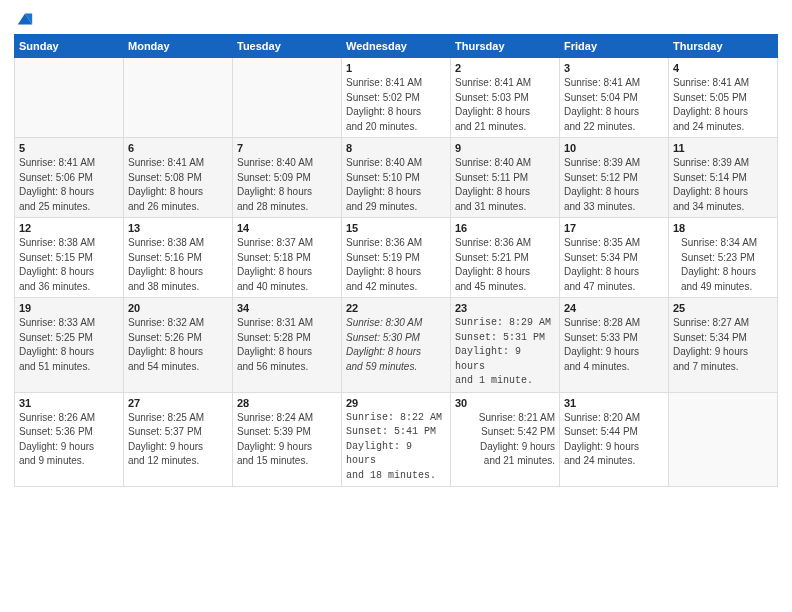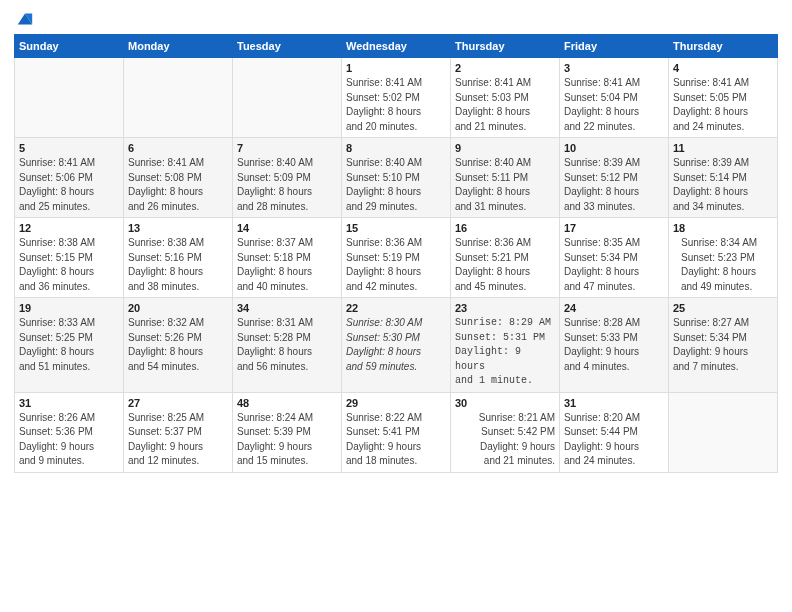--- a/index.html
+++ b/index.html
@@ -321,29 +321,29 @@
 and 9 minutes.</div>
           </td>
           <td>
             <span class="day-num">27</span>
             <div class="day-info" style="white-space: pre-line;">Sunrise: 8:25 AM
 Sunset: 5:37 PM
 Daylight: 9 hours
 and 12 minutes.</div>
           </td>
           <td>
-            <span class="day-num">48</span>
+            <span class="day-num">28</span>
             <div class="day-info" style="white-space: pre-line;">Sunrise: 8:24 AM
 Sunset: 5:39 PM
 Daylight: 9 hours
 and 15 minutes.</div>
           </td>
           <td>
             <span class="day-num">29</span>
-            <div class="day-info" style="white-space: pre-line;">Sunrise: 8:22 AM
+            <div class="day-info" style="white-space: pre-line; font-family: Liberation Mono, monospace;">Sunrise: 8:22 AM
 Sunset: 5:41 PM
 Daylight: 9 hours
 and 18 minutes.</div>
           </td>
           <td>
             <span class="day-num">30</span>
             <div class="day-info" style="white-space: pre-line; text-align: right;">Sunrise: 8:21 AM
 Sunset: 5:42 PM
 Daylight: 9 hours
 and 21 minutes.</div>

